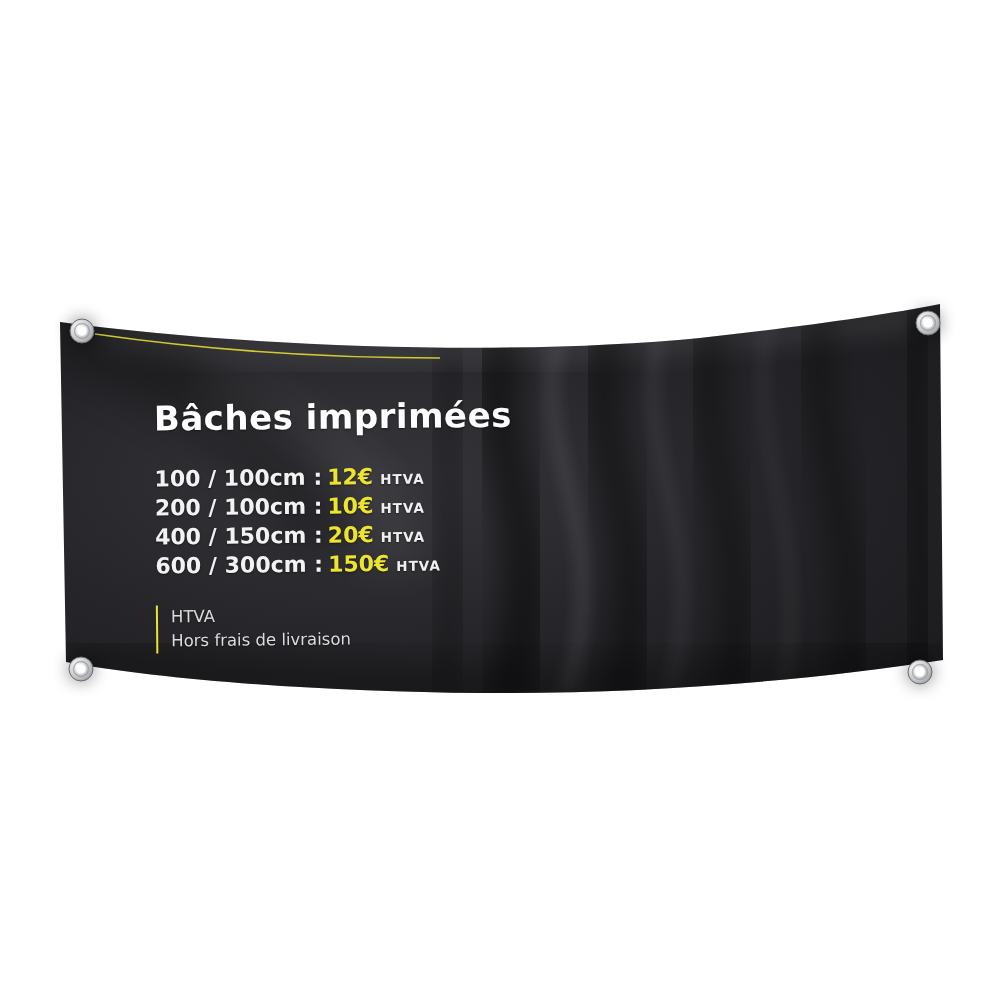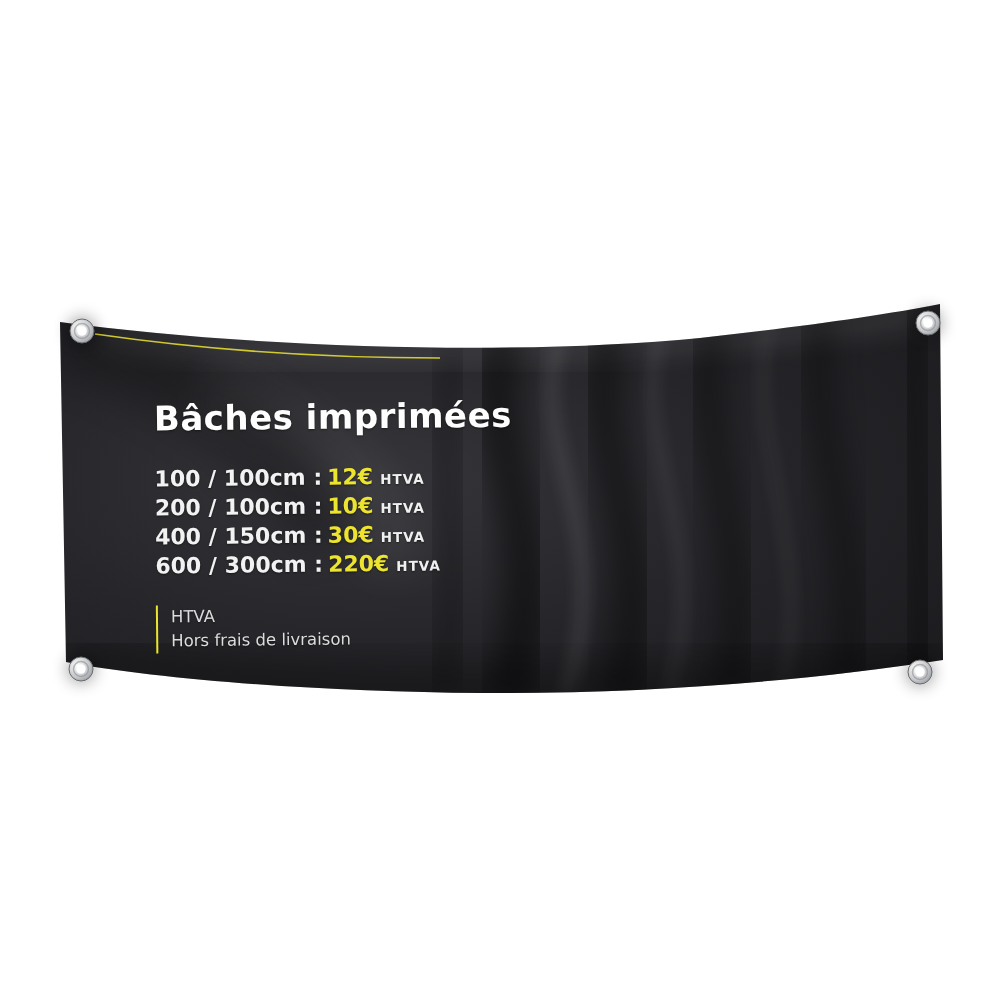--- a/index.html
+++ b/index.html
@@ -171,24 +171,24 @@
     <h1 class="banner-title">Bâches imprimées</h1>
 
     <div class="price-list">
       <div class="price-row">
         <span>100 / 100cm :</span><span class="price-value">12€</span><span class="price-unit">HTVA</span>
       </div>
       <div class="price-row">
         <span>200 / 100cm :</span><span class="price-value">10€</span><span class="price-unit">HTVA</span>
       </div>
       <div class="price-row">
-        <span>400 / 150cm :</span><span class="price-value">30€</span><span class="price-unit">HTVA</span>
+        <span>400 / 150cm :</span><span class="price-value">20€</span><span class="price-unit">HTVA</span>
       </div>
       <div class="price-row">
-        <span>600 / 300cm :</span><span class="price-value">220€</span><span class="price-unit">HTVA</span>
+        <span>600 / 300cm :</span><span class="price-value">150€</span><span class="price-unit">HTVA</span>
       </div>
     </div>
 
     <div class="banner-footer">
       <div class="accent-bar"></div>
       <div class="footer-lines">
         <div>HTVA</div>
         <div>Hors frais de livraison</div>
       </div>
     </div>

